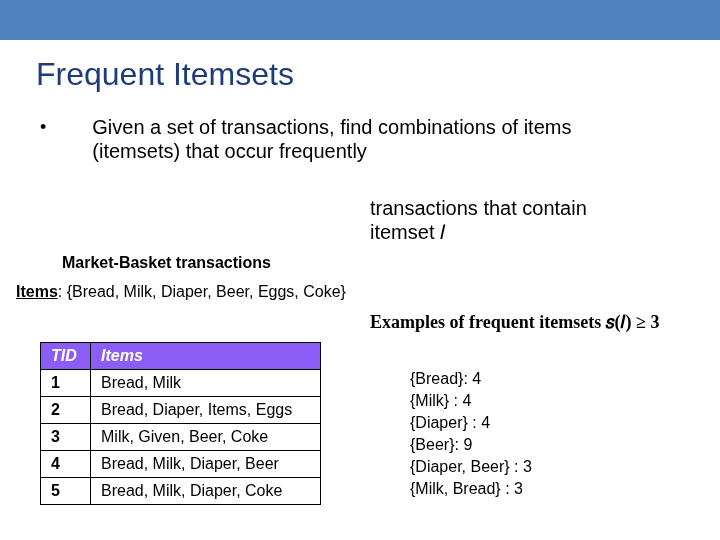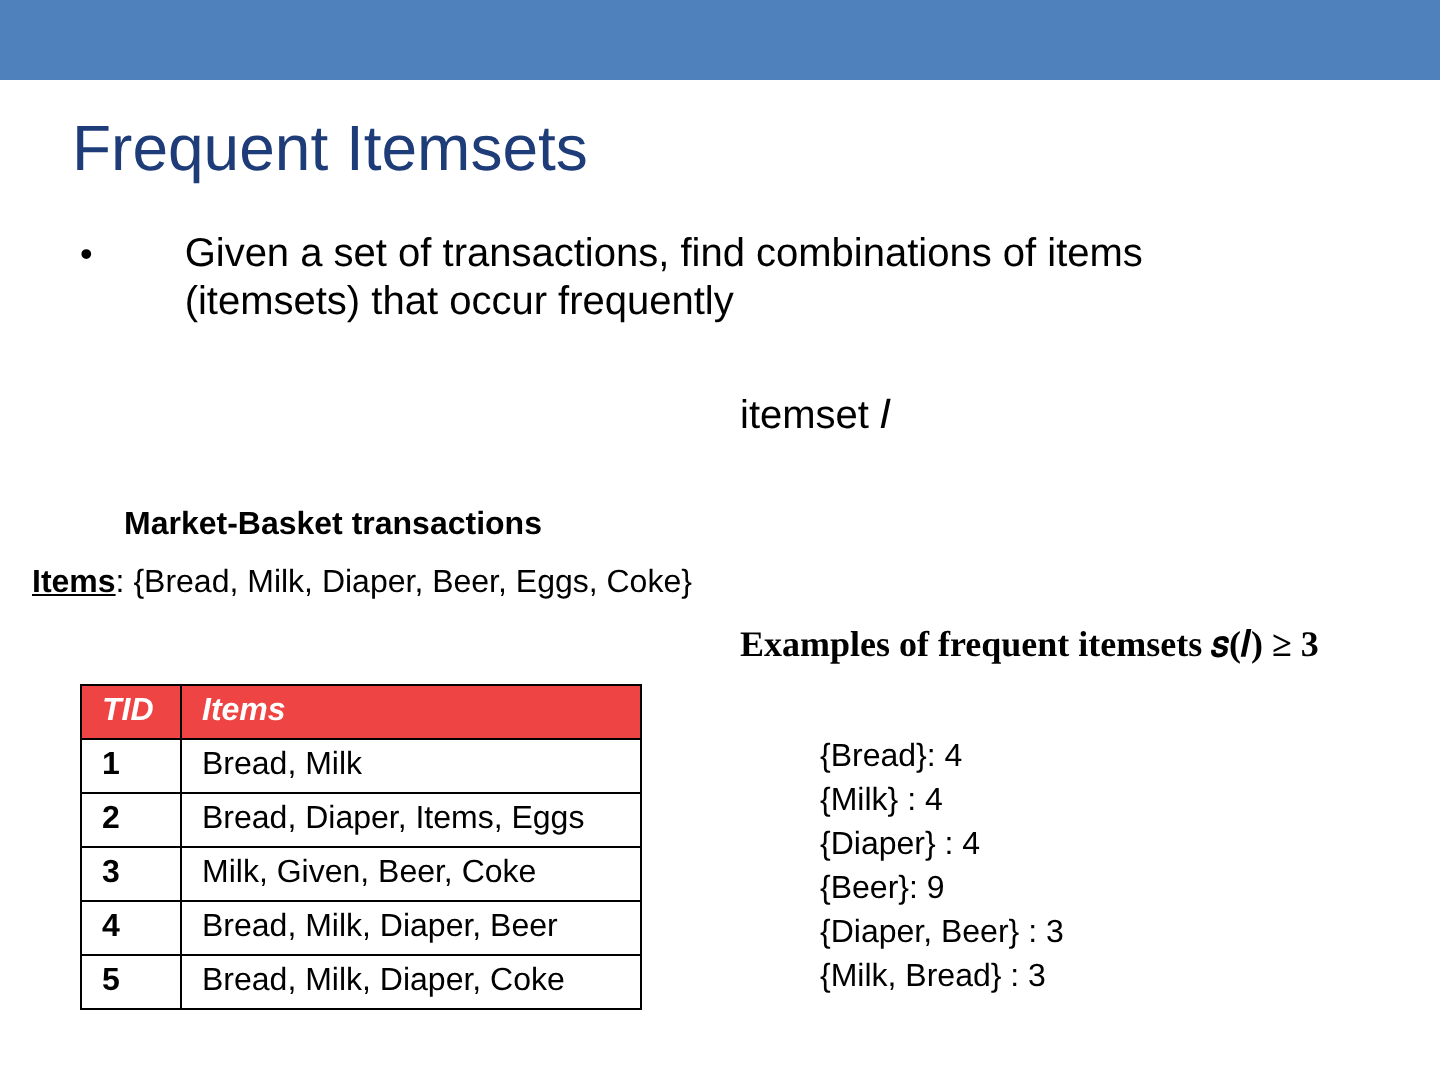--- a/index.html
+++ b/index.html
@@ -73,21 +73,21 @@
     font-family: Liberation Serif, serif;
   }
   .tbl {
     position: absolute;
     left: 40px;
     top: 342px;
     border-collapse: collapse;
     font-size: 16px;
   }
   .tbl th {
-    background: #ef4444;
+    background: #8b5cf6;
     color: #fff;
     font-style: italic;
     font-weight: bold;
     text-align: left;
     padding: 4px 10px;
     border: 1px solid #000;
   }
   .tbl th:first-child { width: 50px; }
   .tbl th:nth-child(2) { width: 230px; }
   .tbl td {
@@ -109,20 +109,21 @@
 <div class="topbar"></div>
 
 <h1 class="title">Frequent Itemsets</h1>
 
 <div class="bullet-row">
   <span class="bullet-dot">•</span>
   <span class="bullet-text">Given a set of transactions, find combinations of items (itemsets) that occur frequently</span>
 </div>
 
 <div class="support-block">
+  <div>transactions that contain</div>
   <div>itemset 𝐼</div>
 </div>
 
 <div class="mb-label">Market-Basket transactions</div>
 
 <div class="items-line">
   <span class="items-word">Items</span><span>: {Bread, Milk, Diaper, Beer, Eggs, Coke}</span>
 </div>
 
 <div class="examples-line">

